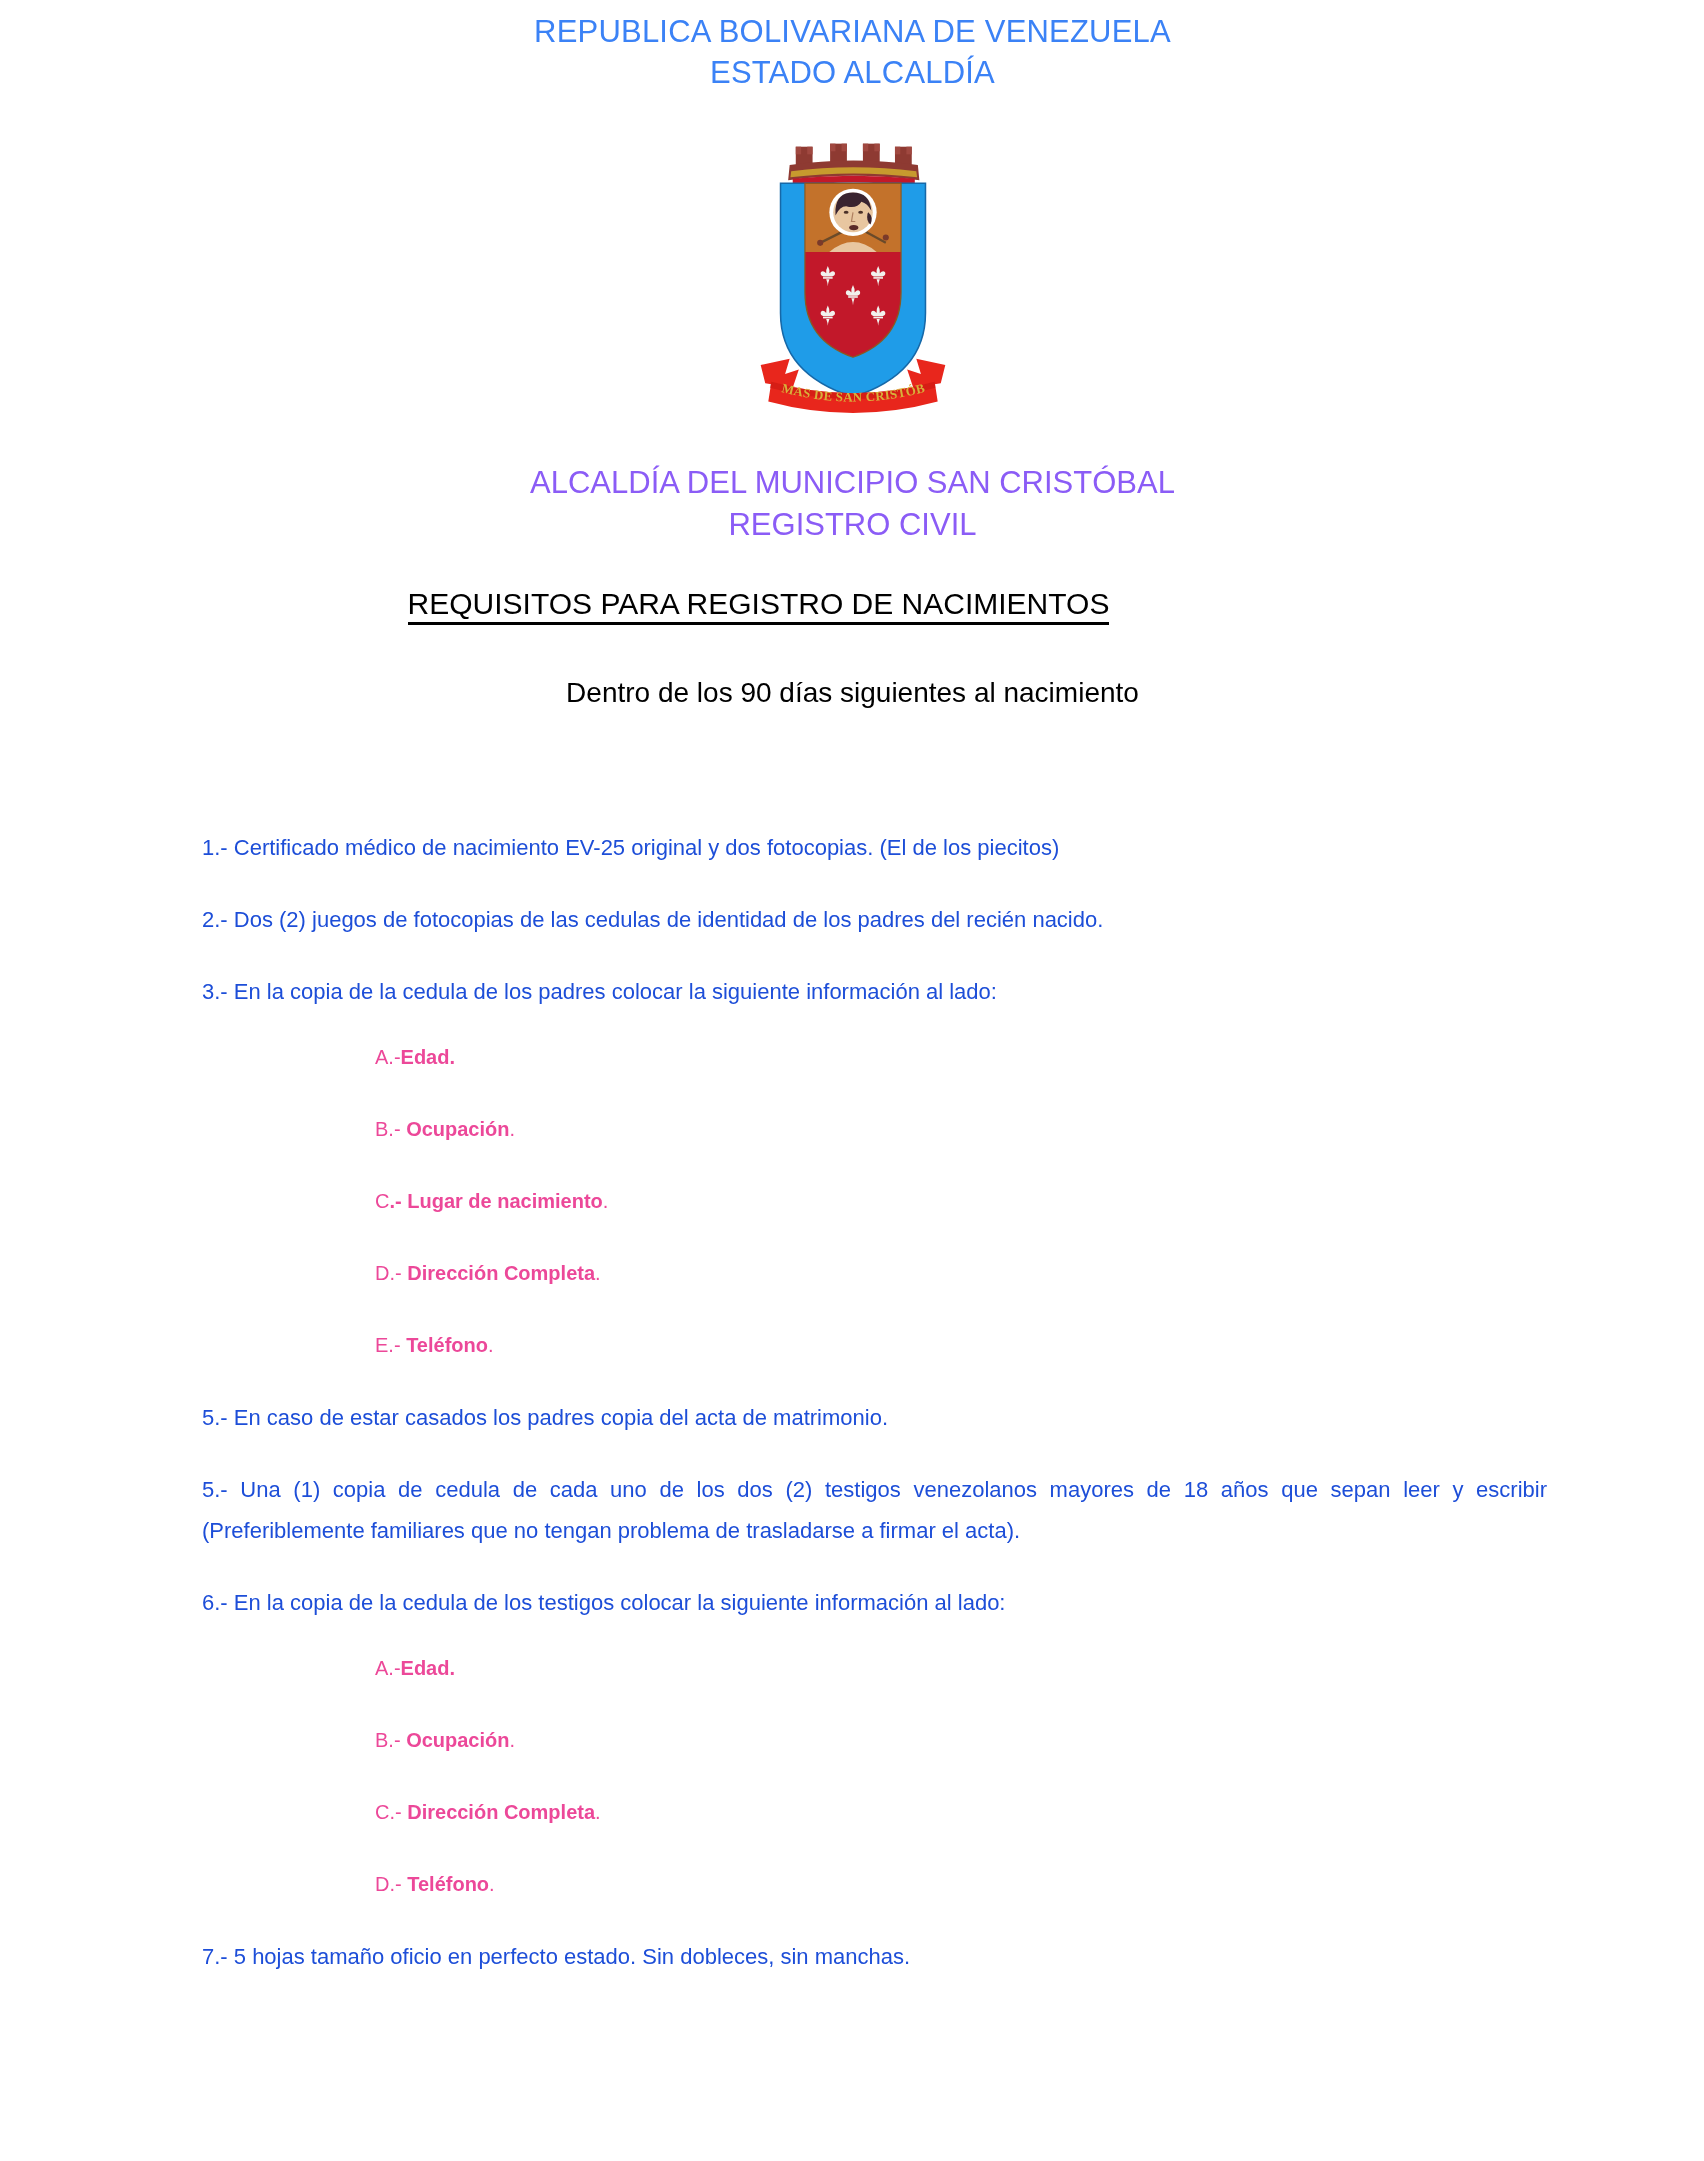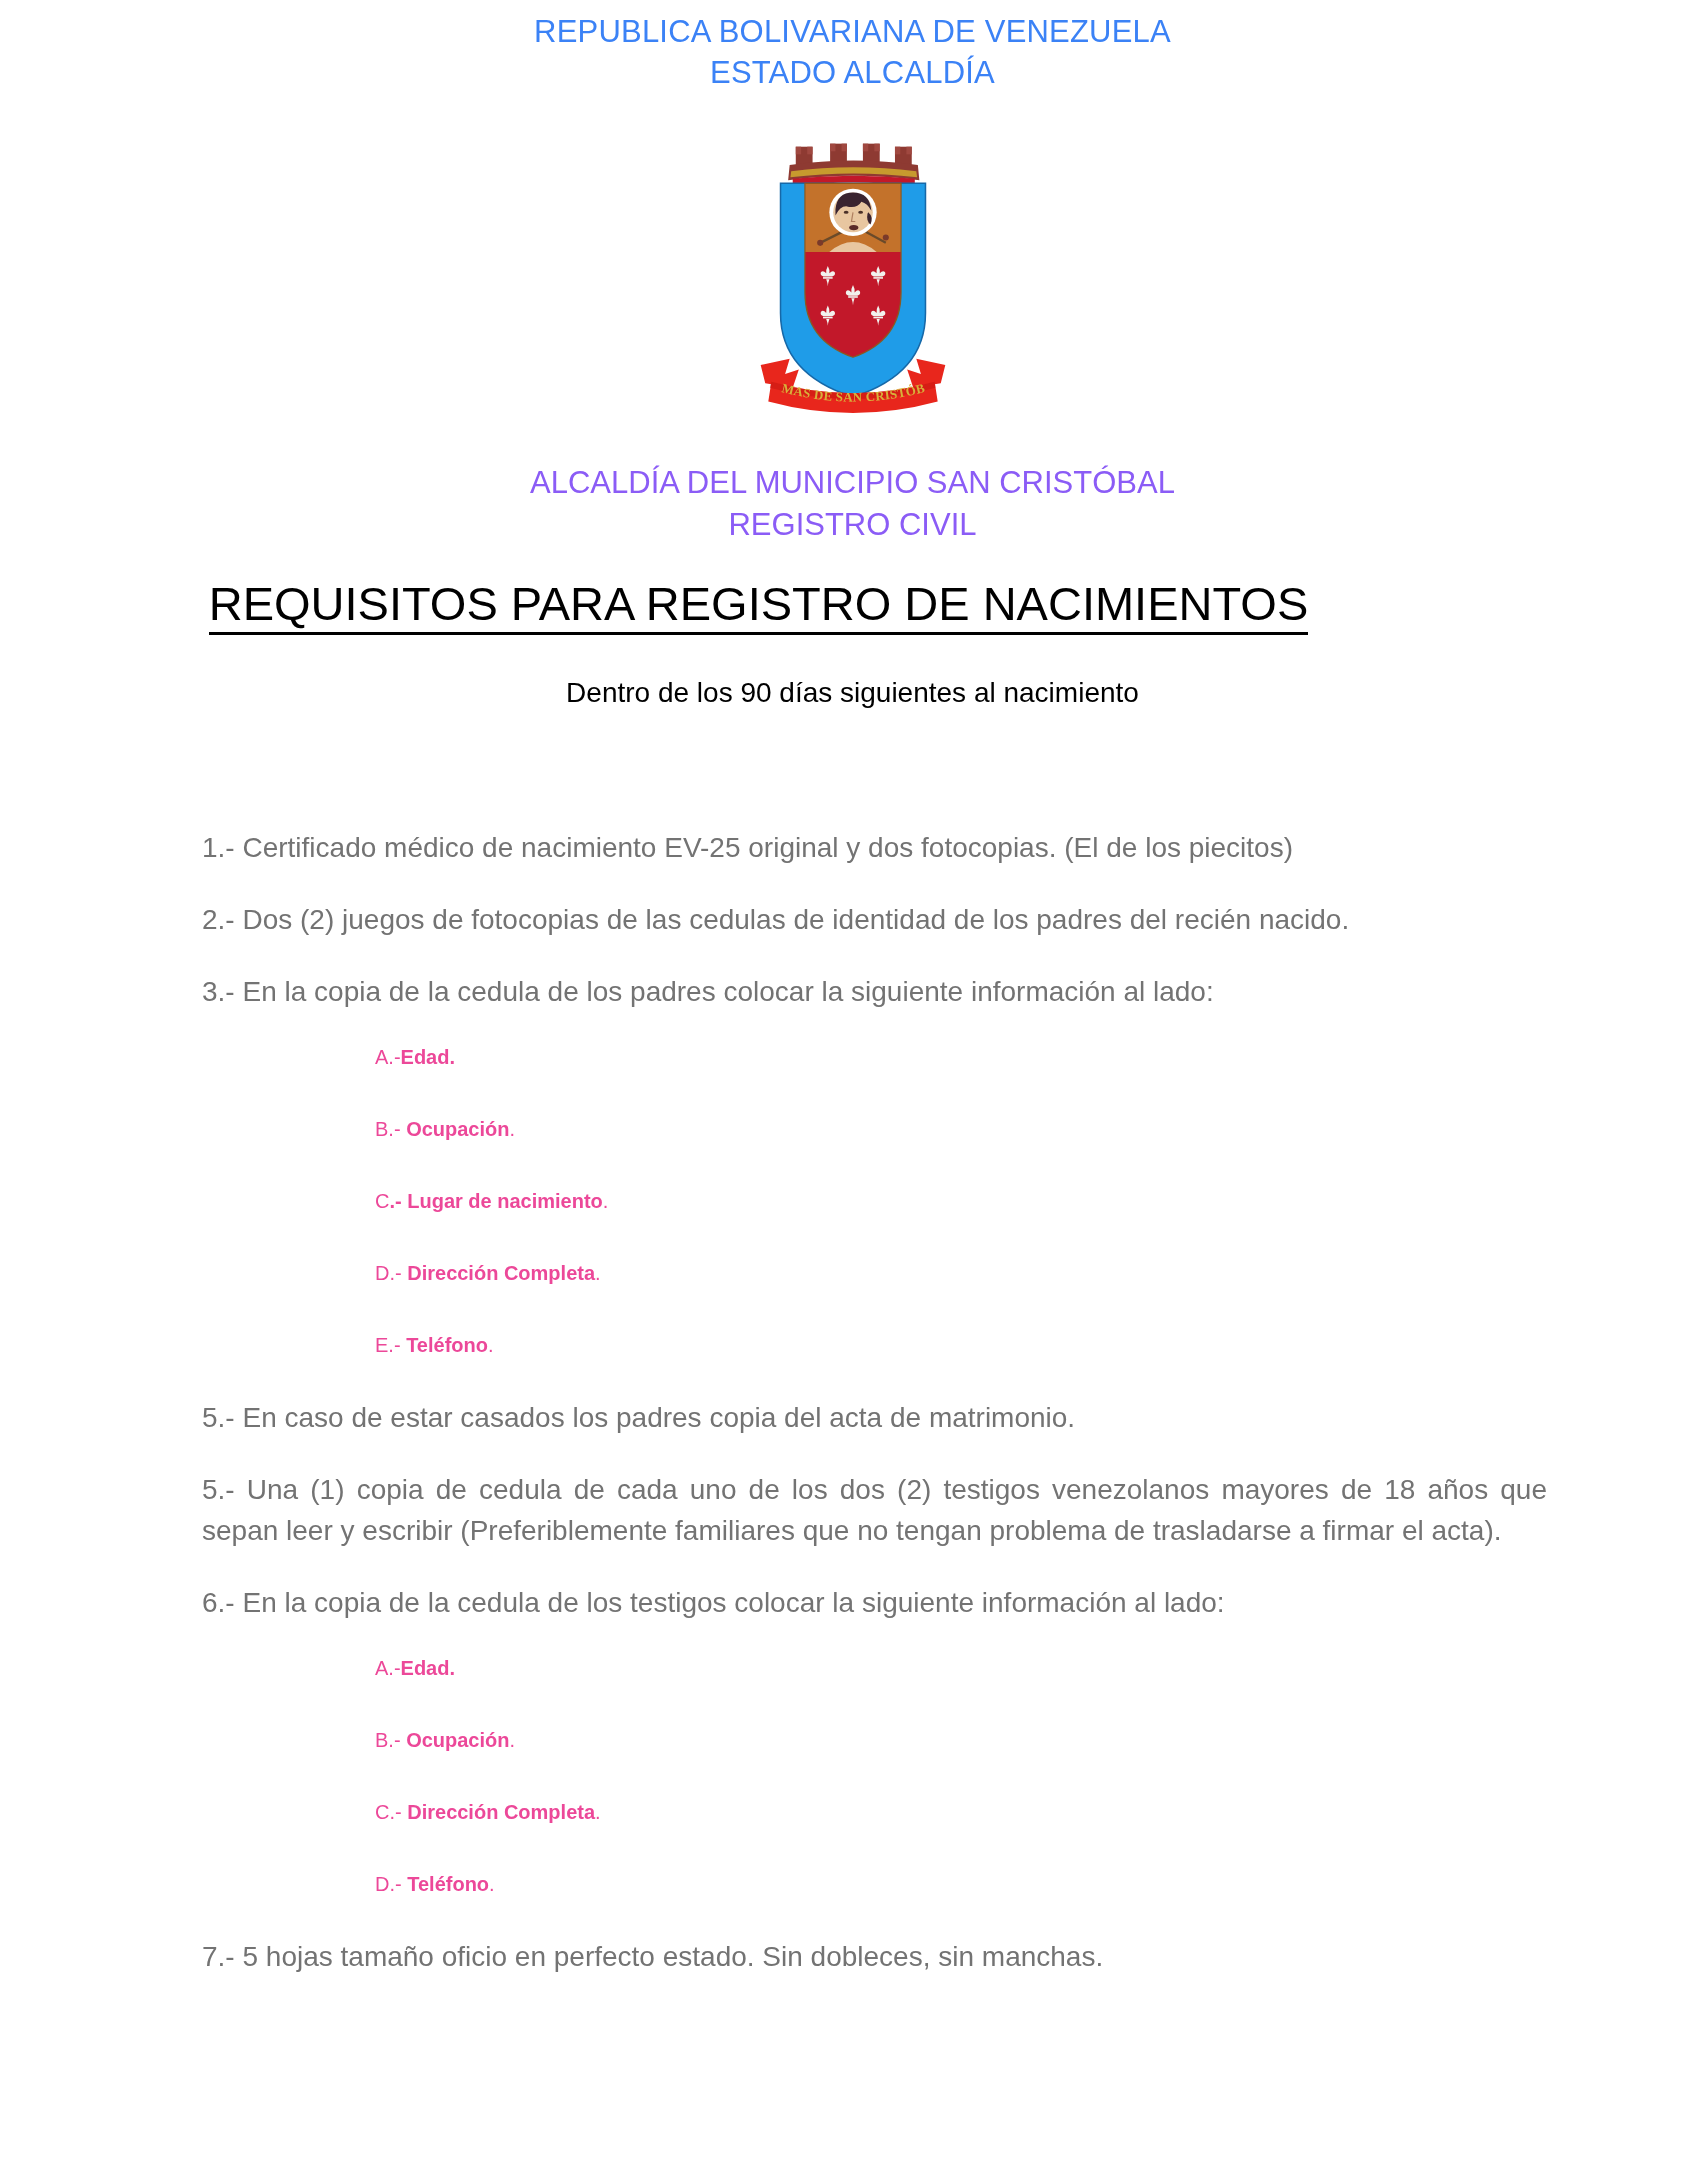--- a/index.html
+++ b/index.html
@@ -63,21 +63,21 @@
     color: #8b5cf6;
   }
 
   
   .doc-title {
     position: absolute;
     top: 575px;
     left: 0;
     width: 1517px;
     text-align: center;
-    font-size: 47px;
+    font-size: 30px;
     line-height: 57px;
     color: #000;
   }
   .doc-title span {
     border-bottom: 3.1px solid #000;
     padding-bottom: 2.3px;
   }
 
   
   .doc-subtitle {
@@ -93,24 +93,24 @@
   }
 
   
   .body-area {
     position: absolute;
     top: 827px;
     left: 202px;
     width: 1345px;
   }
   .item {
-    font-size: 28px;
+    font-size: 22px;
     line-height: 41px;
     margin-bottom: 31px;
-    color: #737373;
+    color: #1d4ed8;
     text-align: left;
   }
   .item.justify {
     text-align: justify;
     text-justify: inter-word;
   }
   .subitem {
     font-size: 20px;
     line-height: 41px;
     margin-bottom: 31px;

